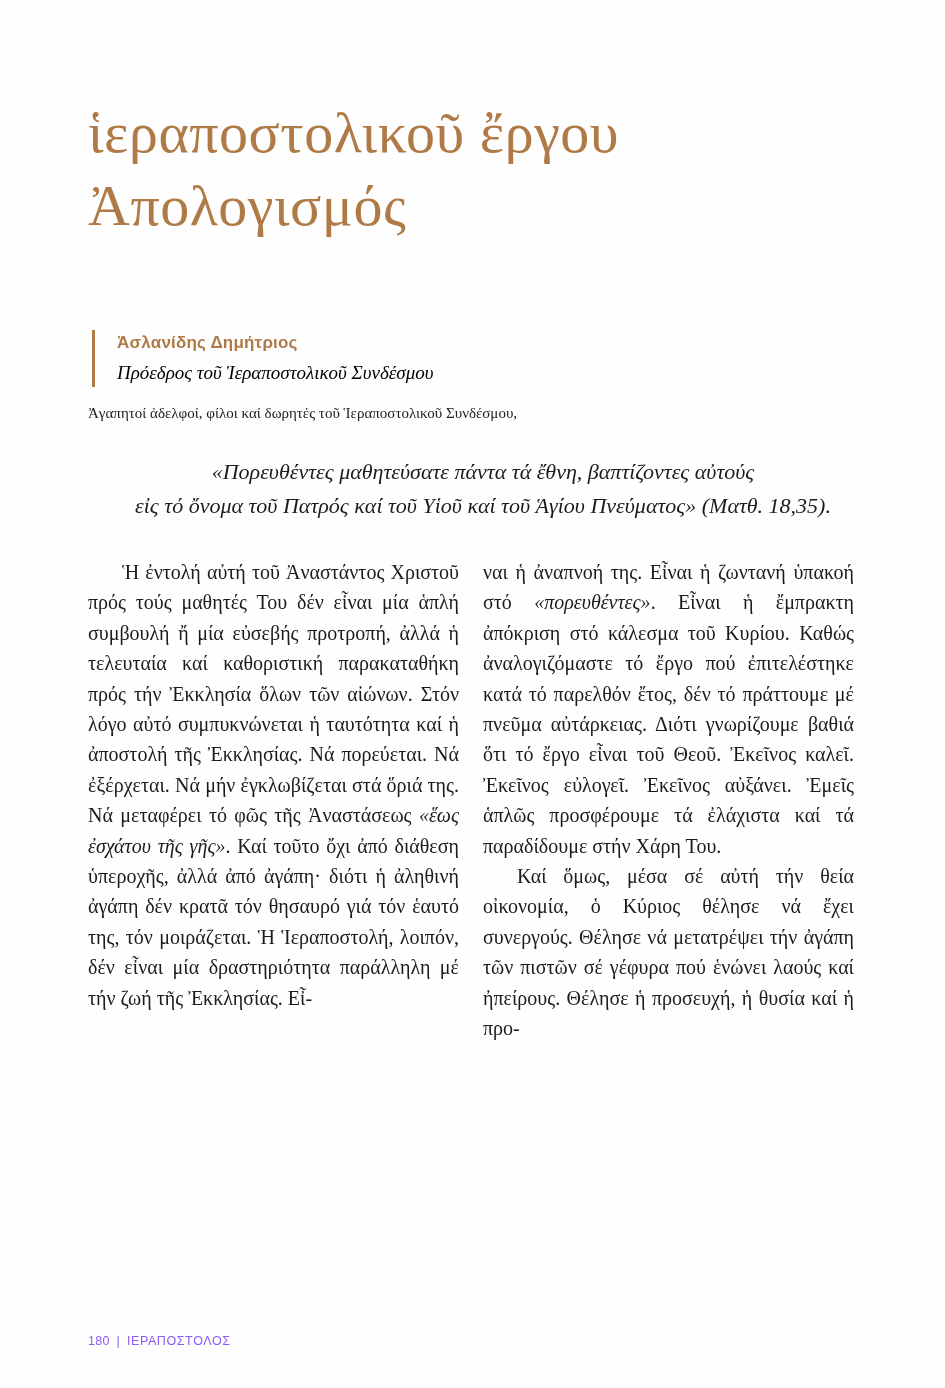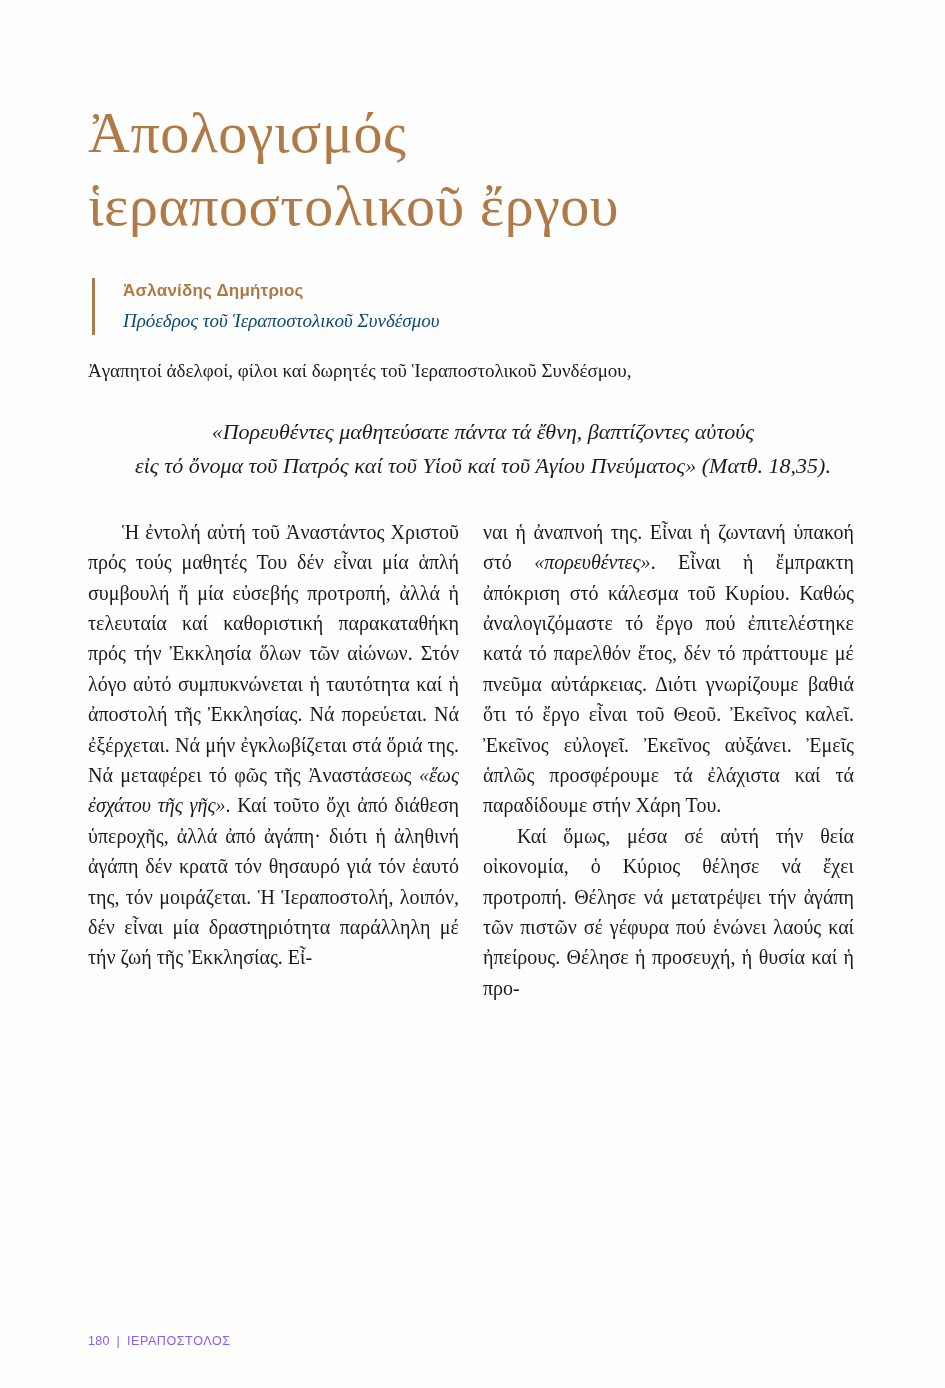--- a/index.html
+++ b/index.html
@@ -38,45 +38,45 @@
     display: block;
     white-space: nowrap;
   }
   .doc-title .year {
     display: block;
     font-size: 56px;
     letter-spacing: 1px;
   }
   
   .byline {
-    margin-top: 36px;
+    margin-top: 88px;
     margin-left: 4px;
-    padding-left: 28px;
+    padding-left: 22px;
     border-left: 3px solid #b07a46;
     line-height: 1.5;
   }
   .byline .author {
     color: #b07a46;
     font-family: "Liberation Sans", sans-serif;
     font-weight: bold;
     font-size: 17px;
     letter-spacing: 0.2px;
   }
   .byline .role,
   .byline .org {
     display: block;
     font-style: italic;
     font-size: 19px;
-    color: #0c4a6e;
+    color: #000000;
     margin-top: 3px;
   }
   
   .salutation {
-    margin-top: 22px;
-    font-size: 19px;
+    margin-top: 16px;
+    font-size: 15px;
     line-height: 1.45;
   }
   
   .scripture {
     margin-top: 30px;
     font-style: italic;
     font-size: 22px;
     line-height: 1.55;
     text-align: center;
     padding: 0 12px;
@@ -131,22 +131,22 @@
   }
 </style>
 </head>
 <body>
 
 <div class="page">
 
   <div class="content">
 
     <h1 class="doc-title">
+      <span class="line">ἱεραποστολικοῦ ἔργου</span>
       <span class="line">Ἀπολογισμός</span>
-      <span class="line">ἱεραποστολικοῦ ἔργου</span>
     </h1>
 
     <div class="byline">
       <span class="author">Ἀσλανίδης Δημήτριος</span>
       <span class="role">Πρόεδρος τοῦ Ἱεραποστολικοῦ Συνδέσμου</span>
     </div>
 
     <p class="salutation">Ἀγαπητοί ἀδελφοί, φίλοι καί δωρητές τοῦ Ἱεραποστολικοῦ Συνδέσμου,</p>
 
     <div class="scripture">
@@ -155,21 +155,21 @@
     </div>
 
     <div class="columns">
 
       <div class="col">
         <p class="indent"><span>Ἡ ἐντολή αὐτή τοῦ Ἀναστάντος Χριστοῦ πρός τούς μαθητές Του δέν εἶναι μία ἁπλή συμβουλή ἤ μία εὐσεβής προτροπή, ἀλλά ἡ τελευταία καί καθοριστική παρακαταθήκη πρός τήν Ἐκκλησία ὅλων τῶν αἰώνων. Στόν λόγο αὐτό συμπυκνώνεται ἡ ταυτότητα καί ἡ ἀποστολή τῆς Ἐκκλησίας. Νά πορεύεται. Νά ἐξέρχεται. Νά μήν ἐγκλωβίζεται στά ὅριά της. Νά μεταφέρει τό φῶς τῆς Ἀναστάσεως </span><i>«ἕως ἐσχάτου τῆς γῆς»</i><span>. Καί τοῦτο ὄχι ἀπό διάθεση ὑπεροχῆς, ἀλλά ἀπό ἀγάπη· διότι ἡ ἀληθινή ἀγάπη δέν κρατᾶ τόν θησαυρό γιά τόν ἑαυτό της, τόν μοιράζεται. Ἡ Ἱεραποστολή, λοιπόν, δέν εἶναι μία δραστηριότητα παράλληλη μέ τήν ζωή τῆς Ἐκκλησίας. Εἶ-</span></p>
       </div>
 
       <div class="col">
         <p><span>ναι ἡ ἀναπνοή της. Εἶναι ἡ ζωντανή ὑπακοή στό </span><i>«πορευθέντες»</i><span>. Εἶναι ἡ ἔμπρακτη ἀπόκριση στό κάλεσμα τοῦ Κυρίου. Καθώς ἀναλογιζόμαστε τό ἔργο πού ἐπιτελέστηκε κατά τό παρελθόν ἔτος, δέν τό πράττουμε μέ πνεῦμα αὐτάρκειας. Διότι γνωρίζουμε βαθιά ὅτι τό ἔργο εἶναι τοῦ Θεοῦ. Ἐκεῖνος καλεῖ. Ἐκεῖνος εὐλογεῖ. Ἐκεῖνος αὐξάνει. Ἐμεῖς ἁπλῶς προσφέρουμε τά ἐλάχιστα καί τά παραδίδουμε στήν Χάρη Του.</span></p>
-        <p class="indent">Καί ὅμως, μέσα σέ αὐτή τήν θεία οἰκονομία, ὁ Κύριος θέλησε νά ἔχει προτροπή. Θέλησε νά μετατρέψει τήν ἀγάπη τῶν πιστῶν σέ γέφυρα πού ἑνώνει λαούς καί ἠπείρους. Θέλησε ἡ προσευχή, ἡ θυσία καί ἡ προ-</p>
+        <p class="indent">Καί ὅμως, μέσα σέ αὐτή τήν θεία οἰκονομία, ὁ Κύριος θέλησε νά ἔχει συνεργούς. Θέλησε νά μετατρέψει τήν ἀγάπη τῶν πιστῶν σέ γέφυρα πού ἑνώνει λαούς καί ἠπείρους. Θέλησε ἡ προσευχή, ἡ θυσία καί ἡ προ-</p>
       </div>
 
     </div>
   </div>
 
   <div class="footer">
     <span class="pageno">180</span>
     <span class="sep">|</span>
     <span class="mag">ΙΕΡΑΠΟΣΤΟΛΟΣ</span>
   </div>

